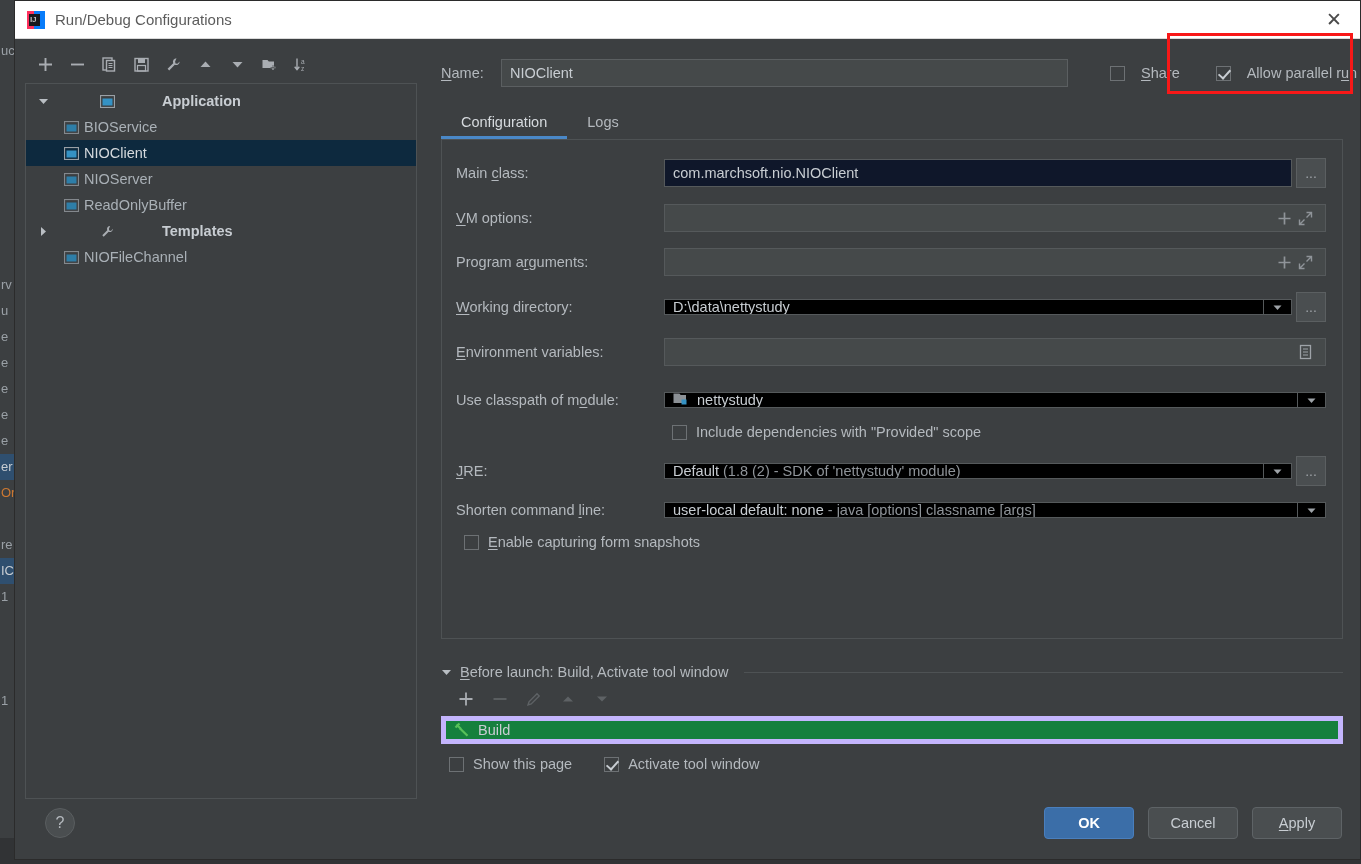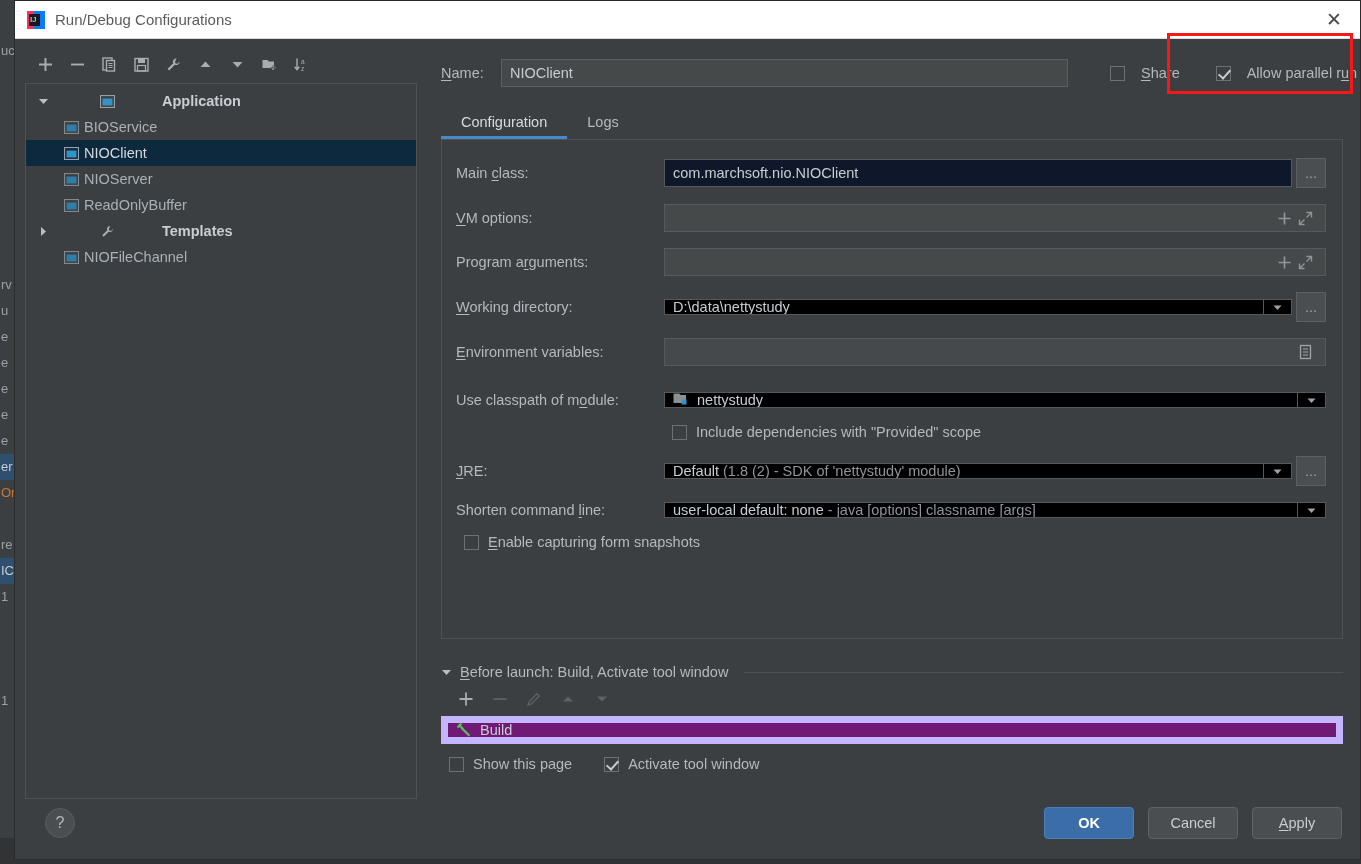--- a/index.html
+++ b/index.html
@@ -160,21 +160,21 @@
 
   
   .bl-wrap { margin: 25px 0 0 14px; width: 902px; }
   .bl-header { display: flex; align-items: center; gap: 8px; }
   .bl-title { font-size: 14.5px; color: #b4b9be; white-space: nowrap; }
   .bl-rule { flex: 1; height: 1px; background: #4e5254; margin-left: 8px; }
   .bl-toolbar { display: flex; align-items: center; height: 30px; margin: 4px 0 2px 8px; }
   .bl-tbtn { width: 34px; height: 28px; display: flex; align-items: center; justify-content: center; color: #a9adb2; }
   .bl-tbtn.disabled { color: #5e6265; }
   .bl-list {
-    height: 28px; border: 7px solid #c4b5fd; background: #701a75;
+    height: 28px; border: 5px solid #c4b5fd; background: #15803d;
     display: flex; align-items: center; padding-left: 8px; gap: 8px;
   }
   .bl-item-text { font-size: 14.5px; color: #c8cdd2; }
   .bl-checks { display: flex; align-items: center; gap: 10px; margin: 12px 0 0 8px; }
   .bl-checks .gap { width: 12px; }
 
   
   .footer {
     position: absolute; left: 0; right: 0; bottom: 0; height: 72px;
     display: flex; align-items: center; padding: 0 18px;

